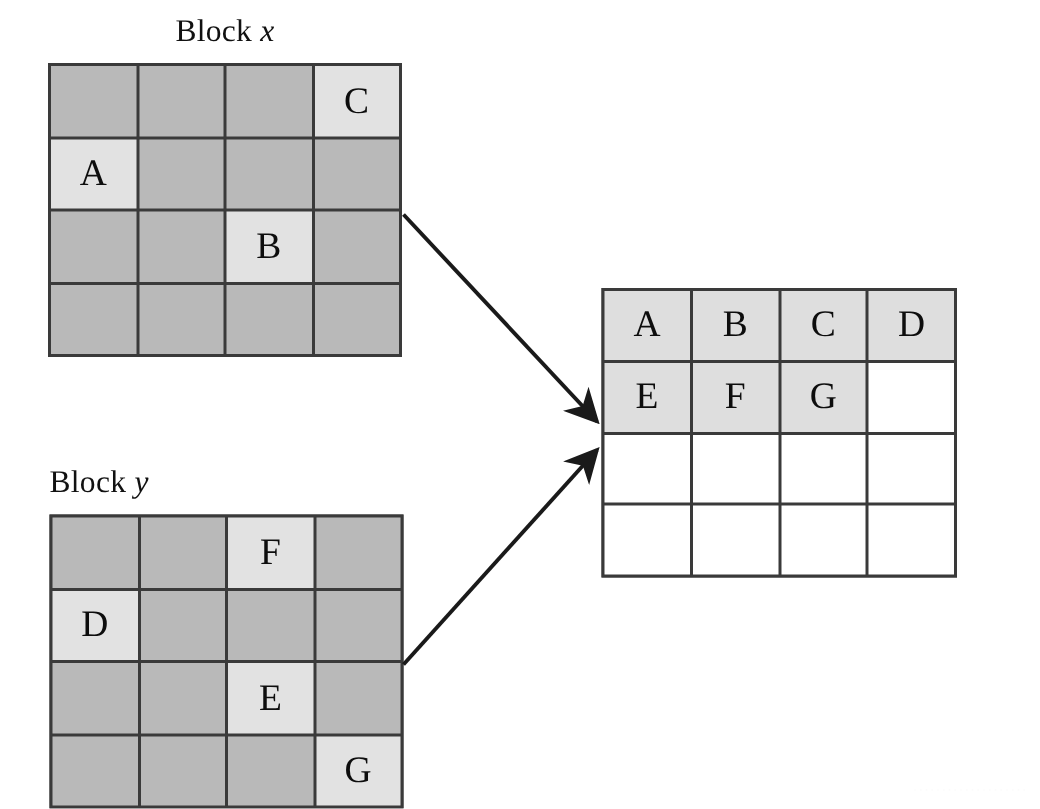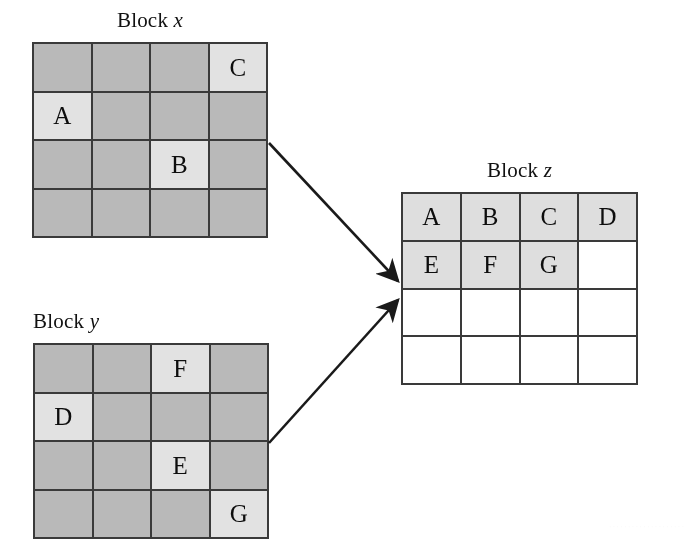--- a/index.html
+++ b/index.html
@@ -153,24 +153,20 @@
     <div class="cell plain"></div>
     <div class="cell marked">E</div>
     <div class="cell plain"></div>
 
     <div class="cell plain"></div>
     <div class="cell plain"></div>
     <div class="cell plain"></div>
     <div class="cell marked">G</div>
   </div>
 
-  <div class="block-title" id="title-z">
-    <span>Block</span>
-    <span class="var">z</span>
-  </div>
   <div class="grid dst" id="grid-z">
     <div class="cell filled">A</div>
     <div class="cell filled">B</div>
     <div class="cell filled">C</div>
     <div class="cell filled">D</div>
 
     <div class="cell filled">E</div>
     <div class="cell filled">F</div>
     <div class="cell filled">G</div>
     <div class="cell empty"></div>

